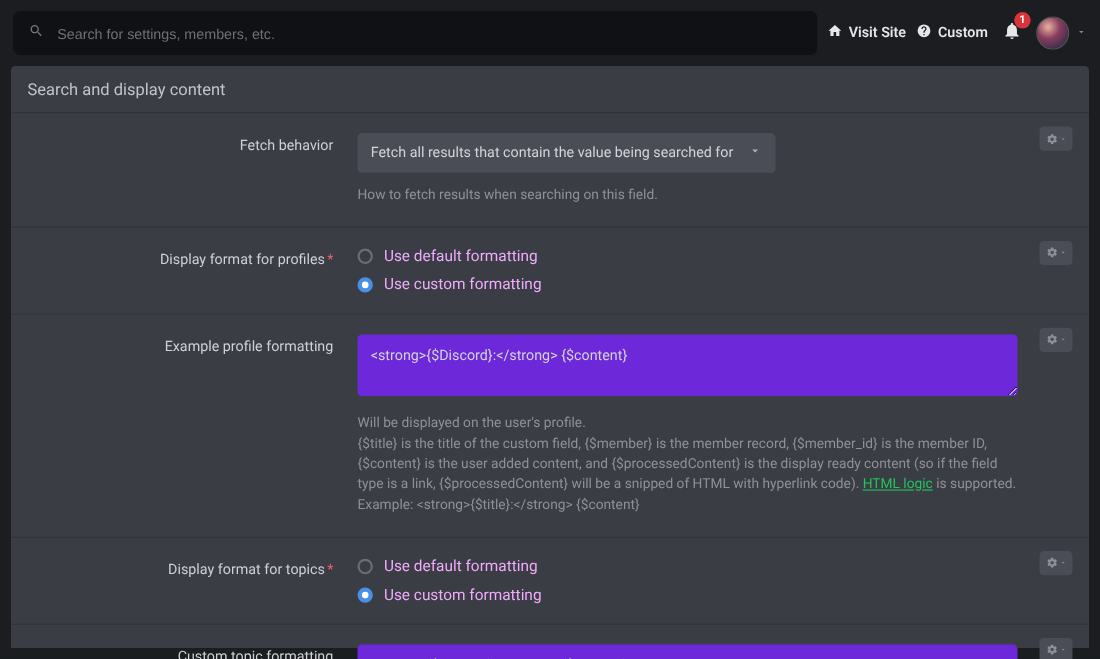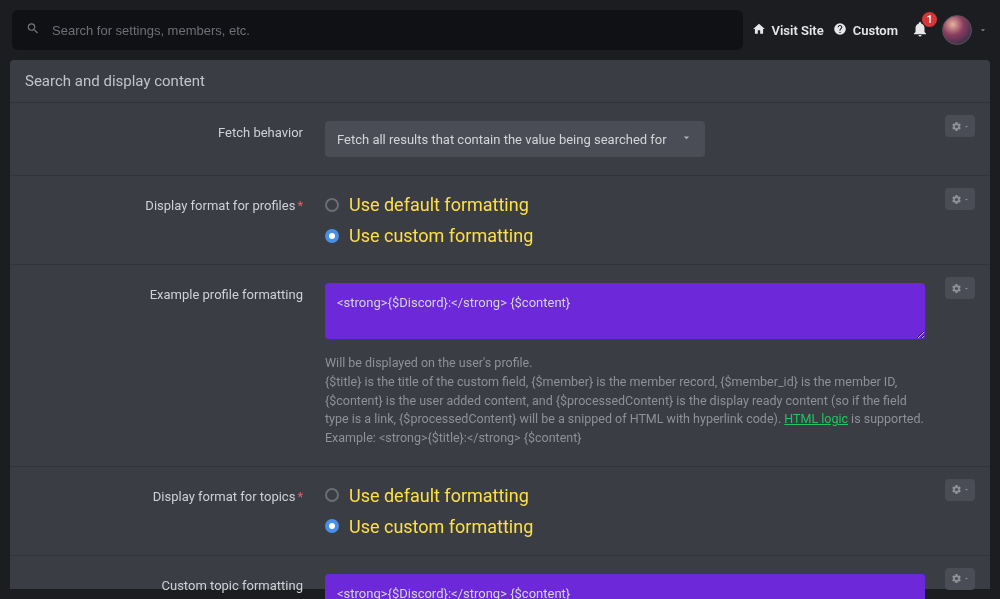--- a/index.html
+++ b/index.html
@@ -197,21 +197,21 @@
     background: #4a8fe7;
   }
   .radio.checked::after {
     content: '';
     position: absolute;
     left: 2px; top: 2px;
     width: 6px; height: 6px;
     border-radius: 50%;
     background: #fff;
   }
-  .radio-label { color: #fde047; font-size: 18px; }
+  .radio-label { color: #f0abfc; font-size: 14px; }
 
   .textarea {
     width: 100%;
     min-height: 56px;
     background: #6d28d9;
     border: none;
     border-radius: 4px;
     padding: 12px;
     color: #d3d5d9;
     font-size: 13px;
@@ -283,20 +283,21 @@
             </svg>
         </div>
         <div class="select">
           <span>Fetch all results that contain the value being searched for</span>
           <span class="chev">
             <svg width="13" height="13" viewBox="0 0 24 24" fill="currentColor">
                 <path d="M7 10l5 5 5-5z"></path>
               </svg>
           </span>
         </div>
+        <div class="help-text">How to fetch results when searching on this field.</div>
       </div>
     </div>
 
     <div class="form-row">
       <div class="form-label">
         <span>Display format for profiles</span><span class="required">*</span>
       </div>
       <div class="form-control">
         <div class="gear-btn">
           <svg width="11" height="11" viewBox="0 0 24 24" fill="currentColor">

